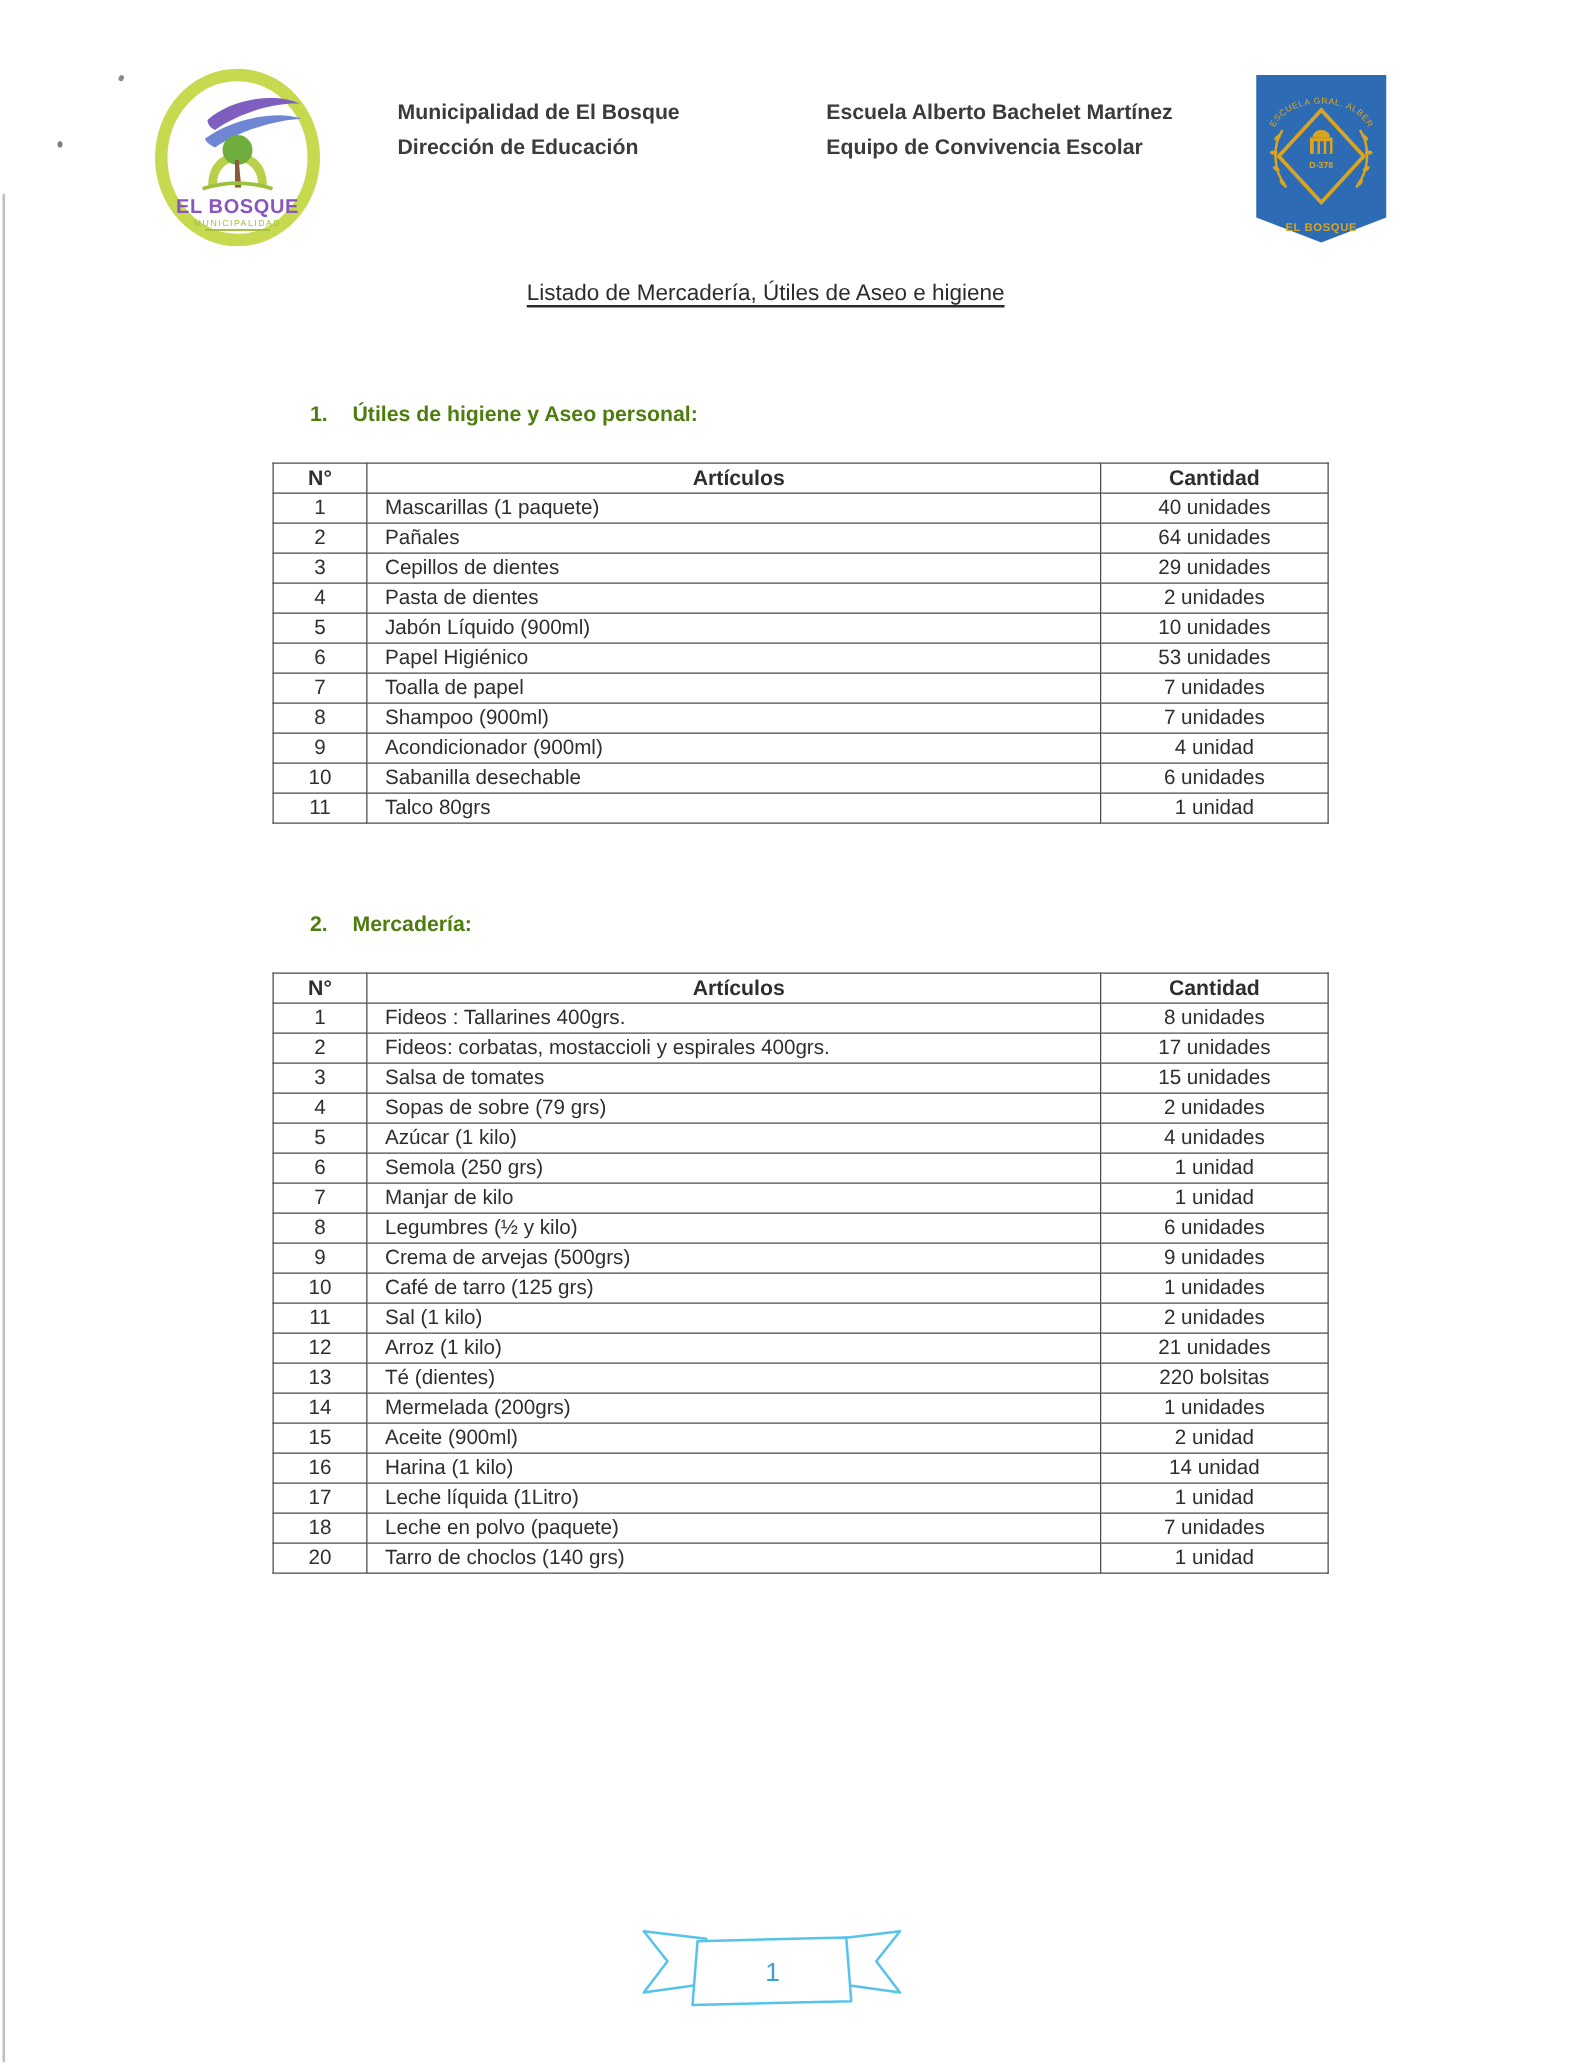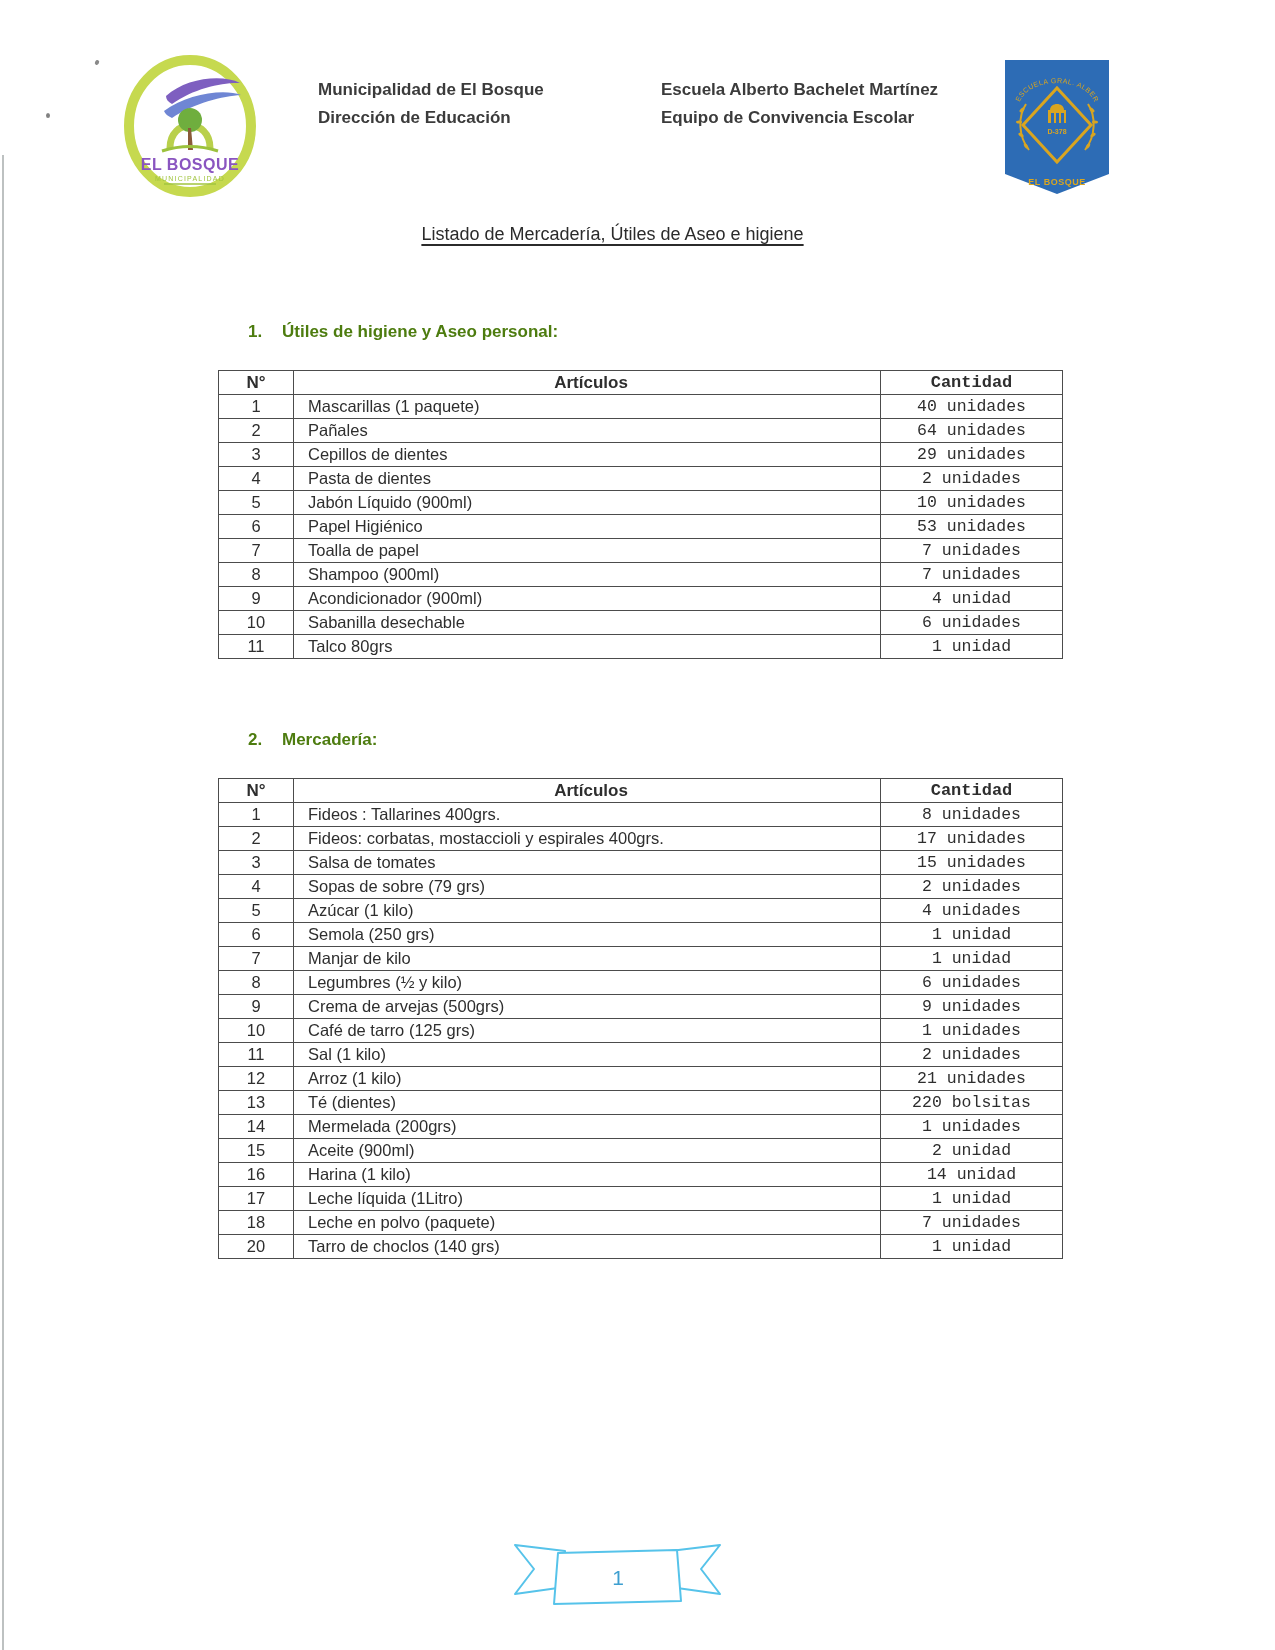--- a/index.html
+++ b/index.html
@@ -30,21 +30,21 @@
     width:797px;font-size:16.5px;color:#2e2e2e;
   }
   #table1{top:370px;}
   #table2{top:778px;}
   table.items th,table.items td{
     border:1.5px solid #4c4c4c;height:23px;padding:0 6px;overflow:hidden;white-space:nowrap;
   }
   table.items th{font-size:17px;font-weight:700;text-align:center;}
   .col-num{width:62px;text-align:center;}
   .col-art{width:566px;text-align:left;padding-left:14px !important;}
-  .col-qty{width:169px;text-align:center;font-family:Liberation Mono, monospace;}
+  .col-qty{width:169px;text-align:center;}
   
   .ribbon{position:absolute;left:505px;top:1538px;width:225px;height:72px;}
   .ribbon-line{fill:#ffffff;stroke:var(--ribbon,#56c3ea);stroke-width:2;stroke-linejoin:round;}
   .page-num-text{fill:var(--page-number,#3e9fd0);font-family:"Liberation Sans",sans-serif;font-size:21px;}
   
   .scan-edge{position:absolute;left:2px;top:155px;width:2px;height:1495px;background:#9aa0a0;opacity:.65;}
   .speck{position:absolute;background:#6b6b6b;border-radius:50%;}
   .speck-a{left:95px;top:60px;width:4px;height:5px;transform:rotate(30deg);opacity:.8;}
   .speck-b{left:46px;top:113px;width:4px;height:5px;opacity:.85;}
   

